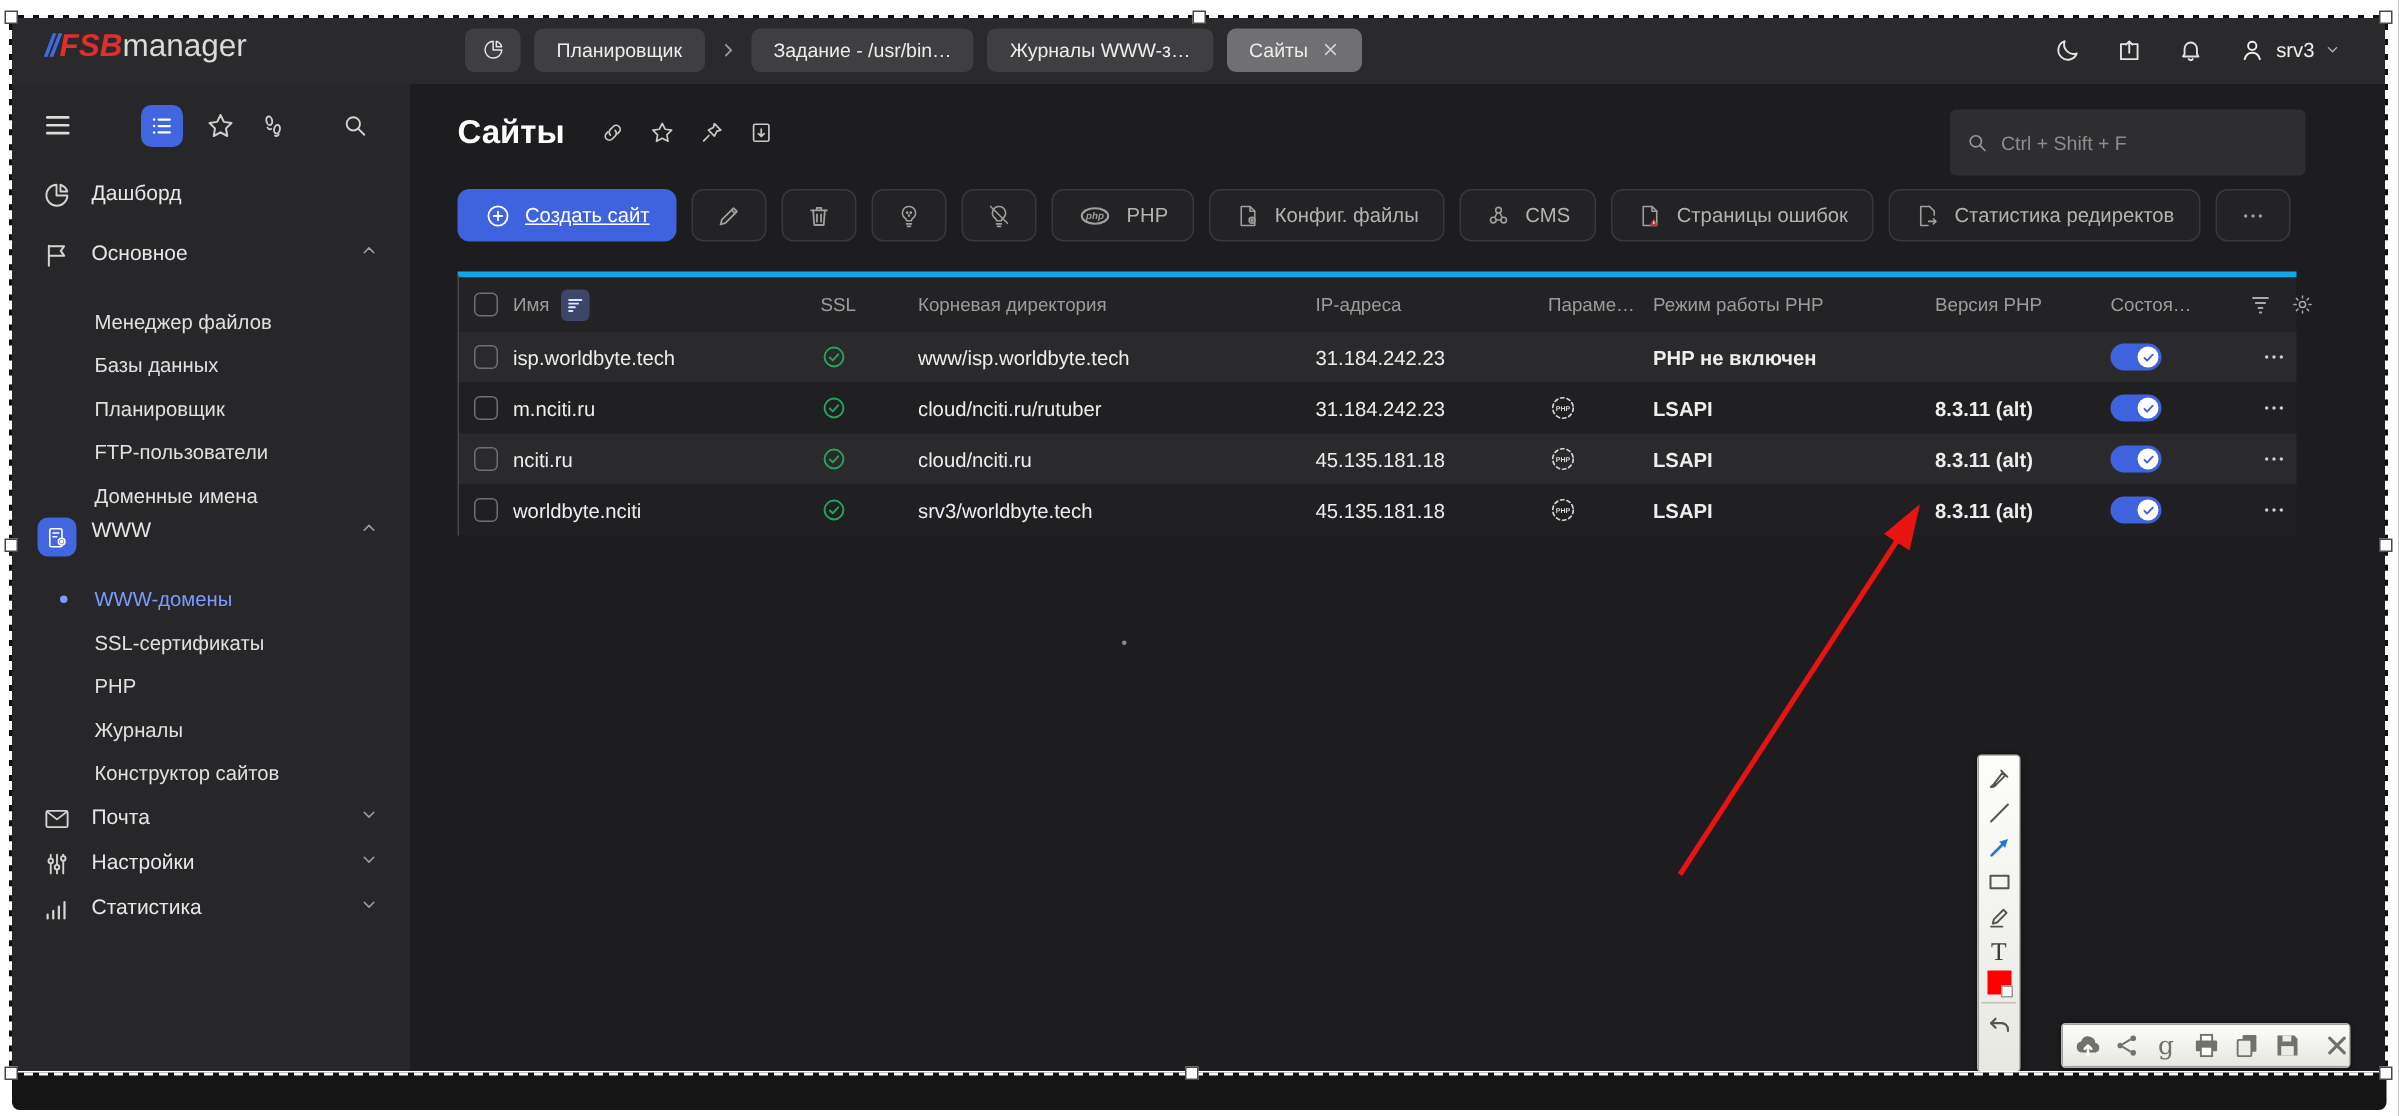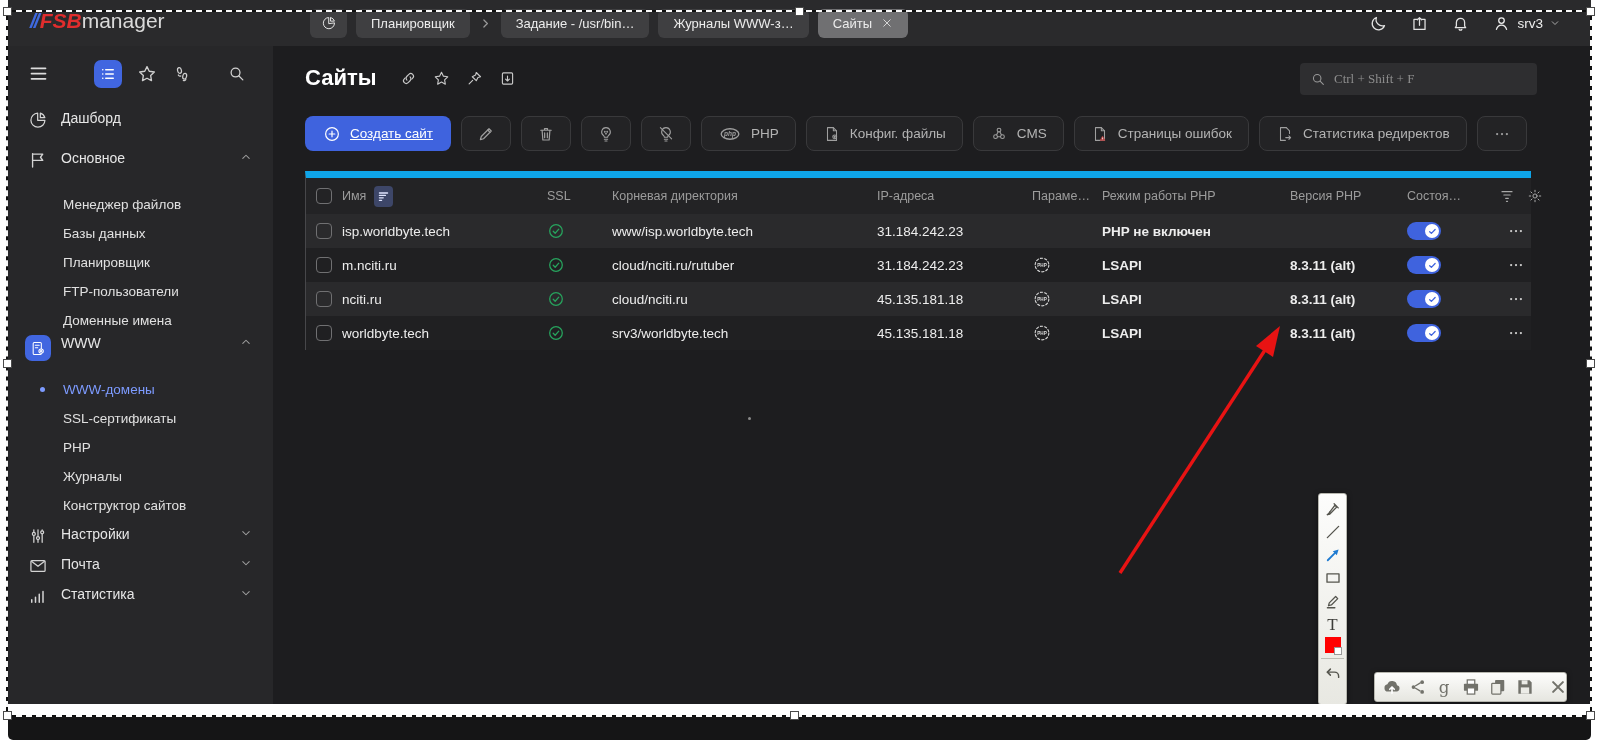--- a/index.html
+++ b/index.html
@@ -4,21 +4,21 @@
 <style>
   * { margin:0; padding:0; box-sizing:border-box; }
   html,body { width:1599px; height:744px; background:#ffffff; overflow:hidden;
     font-family:"Liberation Sans", sans-serif; }
   .icon { display:inline-flex; align-items:center; justify-content:center; flex:none; }
   .icon svg { width:100%; height:100%; display:block; }.i16{width:16px;height:16px}
   .i17{width:17px;height:17px}.i18{width:18px;height:18px}.i19{width:19px;height:19px}
   .i20{width:20px;height:20px}.i24{width:24px;height:24px}
 
   
-  .app { position:absolute; left:8px; top:0; width:1583px; height:704px;
+  .app { position:absolute; left:8px; top:10px; width:1583px; height:704px;
     background:#701a75; overflow:hidden; color:#e8e8e8; z-index:1; }
   .dim-strip { position:absolute; left:8px; top:716px; width:1583px; height:24px;
     background:#151516; border-radius:0 0 5px 5px; z-index:1; }
   .mq { position:absolute; left:6px; top:10px; width:1586px; height:707px; pointer-events:none; }
   .mq-black { border:2px solid #101010; z-index:6; }
   .mq-white { border:2px dashed #f8f8f8; z-index:7; }
   .hd { position:absolute; width:9px; height:9px; background:#fff; border:1px solid #4a4a4a; z-index:8; }
 
   
   .topbar { position:absolute; left:0; top:0; width:100%; height:46px; background:#2a2a2c; }
@@ -62,36 +62,36 @@
   .nsub.active::before { content:''; position:absolute; left:32px; top:12px; width:5px; height:5px;
     border-radius:50%; background:#7d9bff; }
   .gap6 { height:6px; }
 
   
   .content { position:absolute; left:265px; top:46px; right:0; bottom:0; background:#1d1d1f; }
   .page-head { position:absolute; top:14px; left:32px; right:0; height:36px; display:flex; align-items:center; }
   .page-title { font-size:22px; font-weight:700; color:#fff; }
   .head-icons { display:flex; gap:16px; margin-left:24px; color:#c9c9c9; }
   .head-icons .icon { cursor:pointer; }
-  .searchbox { position:absolute; right:54px; top:3px; width:237px; height:32px; background:#2e2e30;
-    border-radius:4px; display:flex; align-items:center; padding:0 10px; gap:8px; color:#999;font-family:Liberation Serif, serif; }
+  .searchbox { position:absolute; right:54px; top:3px; width:237px; height:44px; background:#2e2e30;
+    border-radius:4px; display:flex; align-items:center; padding:0 10px; gap:8px; color:#999; }
   .searchbox input { background:transparent; border:none; outline:none; color:#ddd; font-size:13px;
     width:100%; font-family:inherit; }
   .searchbox input::placeholder { color:#8d8d8d; }
 
   .toolbar { position:absolute; top:70px; left:32px; height:35px; display:flex; gap:10px; }
   .btn { height:35px; border-radius:8px; display:flex; align-items:center; gap:9px; font-size:13.5px;
     font-family:inherit; cursor:pointer; white-space:nowrap; }
   .btn.primary { background:#3f63de; border:none; color:#fff; padding:0 18px;text-decoration:underline; }
   .btn.ghost { background:#232325; border:1px solid #39393b; color:#b3b3b3; padding:0 16px; }
   .btn.ghost .icon { color:#9f9f9f; }
   .btn.icononly { width:50px; padding:0; justify-content:center; }
 
   .table-wrap { position:absolute; left:32px; top:125px; width:1226px;
-    border-left:1px solid #47474a; border-top:7px solid #0ea5e9; }
+    border-left:1px solid #47474a; border-top:4px solid #0ea5e9; }
   .grid { display:grid; grid-template-columns:36px 205px 65px 265px 155px 70px 188px 117px 92px 1fr;
     align-items:center; }
   .thead { height:36px; background:#232325; color:#9c9c9c; font-size:12.5px; }
   .trow { height:34px; font-size:13.5px; color:#ededed; cursor:pointer; }
   .trow.odd { background:#2a2a2c; }
   .trow.even { background:#202022; }
   .cell { display:flex; align-items:center; }
   .c-check { justify-content:center; }
   .cbx { width:16px; height:16px; border:1.5px solid #707072; border-radius:4px; cursor:pointer; }
   .name-h { display:flex; align-items:center; gap:8px; }
@@ -292,41 +292,41 @@
         </div>
         <div class="nsub active">WWW-домены</div>
         <div class="nsub">SSL-сертификаты</div>
         <div class="nsub">PHP</div>
         <div class="nsub">Журналы</div>
         <div class="nsub">Конструктор сайтов</div>
         <div class="gap6"></div>
         <div class="nitem compact">
           <span class="icon nicon">
               <svg viewBox="0 0 24 24" fill="none" stroke="currentColor" stroke-width="1.5" stroke-linecap="round" stroke-linejoin="round">
+                <rect x="3.5" y="5.5" width="17" height="13" rx="1.2"></rect>
+                <path d="M4.5 6.5l7.5 5.8 7.5-5.8"></path>
+              </svg>
+            </span>
+          <span>Почта</span>
+          <span class="icon chev">
+              <svg viewBox="0 0 24 24" fill="none" stroke="currentColor" stroke-width="1.8" stroke-linecap="round" stroke-linejoin="round">
+                <path d="M6.5 9.5l5.5 5.5 5.5-5.5"></path>
+              </svg>
+            </span>
+        </div>
+        <div class="nitem compact">
+          <span class="icon nicon">
+              <svg viewBox="0 0 24 24" fill="none" stroke="currentColor" stroke-width="1.5" stroke-linecap="round" stroke-linejoin="round">
                 <path d="M7 4.5v15M12 4.5v15M17 4.5v15"></path>
                 <circle cx="7" cy="9.5" r="1.8" fill="#272729"></circle>
                 <circle cx="12" cy="14.5" r="1.8" fill="#272729"></circle>
                 <circle cx="17" cy="7.5" r="1.8" fill="#272729"></circle>
               </svg>
             </span>
           <span>Настройки</span>
-          <span class="icon chev">
-              <svg viewBox="0 0 24 24" fill="none" stroke="currentColor" stroke-width="1.8" stroke-linecap="round" stroke-linejoin="round">
-                <path d="M6.5 9.5l5.5 5.5 5.5-5.5"></path>
-              </svg>
-            </span>
-        </div>
-        <div class="nitem compact">
-          <span class="icon nicon">
-              <svg viewBox="0 0 24 24" fill="none" stroke="currentColor" stroke-width="1.5" stroke-linecap="round" stroke-linejoin="round">
-                <rect x="3.5" y="5.5" width="17" height="13" rx="1.2"></rect>
-                <path d="M4.5 6.5l7.5 5.8 7.5-5.8"></path>
-              </svg>
-            </span>
-          <span>Почта</span>
           <span class="icon chev">
               <svg viewBox="0 0 24 24" fill="none" stroke="currentColor" stroke-width="1.8" stroke-linecap="round" stroke-linejoin="round">
                 <path d="M6.5 9.5l5.5 5.5 5.5-5.5"></path>
               </svg>
             </span>
         </div>
         <div class="nitem compact">
           <span class="icon nicon">
               <svg viewBox="0 0 24 24" fill="none" stroke="currentColor" stroke-width="1.8" stroke-linecap="round" stroke-linejoin="round">
                 <path d="M4.5 19.5v-3M9 19.5v-6M13.5 19.5v-9.5M18 19.5v-13"></path>
@@ -659,21 +659,21 @@
                   <circle cx="18.5" cy="12" r="1.5" fill="currentColor" stroke="none"></circle>
                 </svg>
               </span>
             </div>
         </div>
 
         <div class="grid trow even">
           <div class="cell c-check">
               <span class="cbx"></span>
             </div>
-          <div class="cell">worldbyte.tech</div>
+          <div class="cell">worldbyte.nciti</div>
           <div class="cell">
               <span class="icon i18 green">
                 <svg viewBox="0 0 24 24" fill="none" stroke="currentColor" stroke-width="1.7" stroke-linecap="round" stroke-linejoin="round">
                   <circle cx="12" cy="12" r="8.4"></circle>
                   <path d="M8.3 12.4l2.6 2.6 4.8-5.4"></path>
                 </svg>
               </span>
             </div>
           <div class="cell">srv3/worldbyte.tech</div>
           <div class="cell">45.135.181.18</div>

